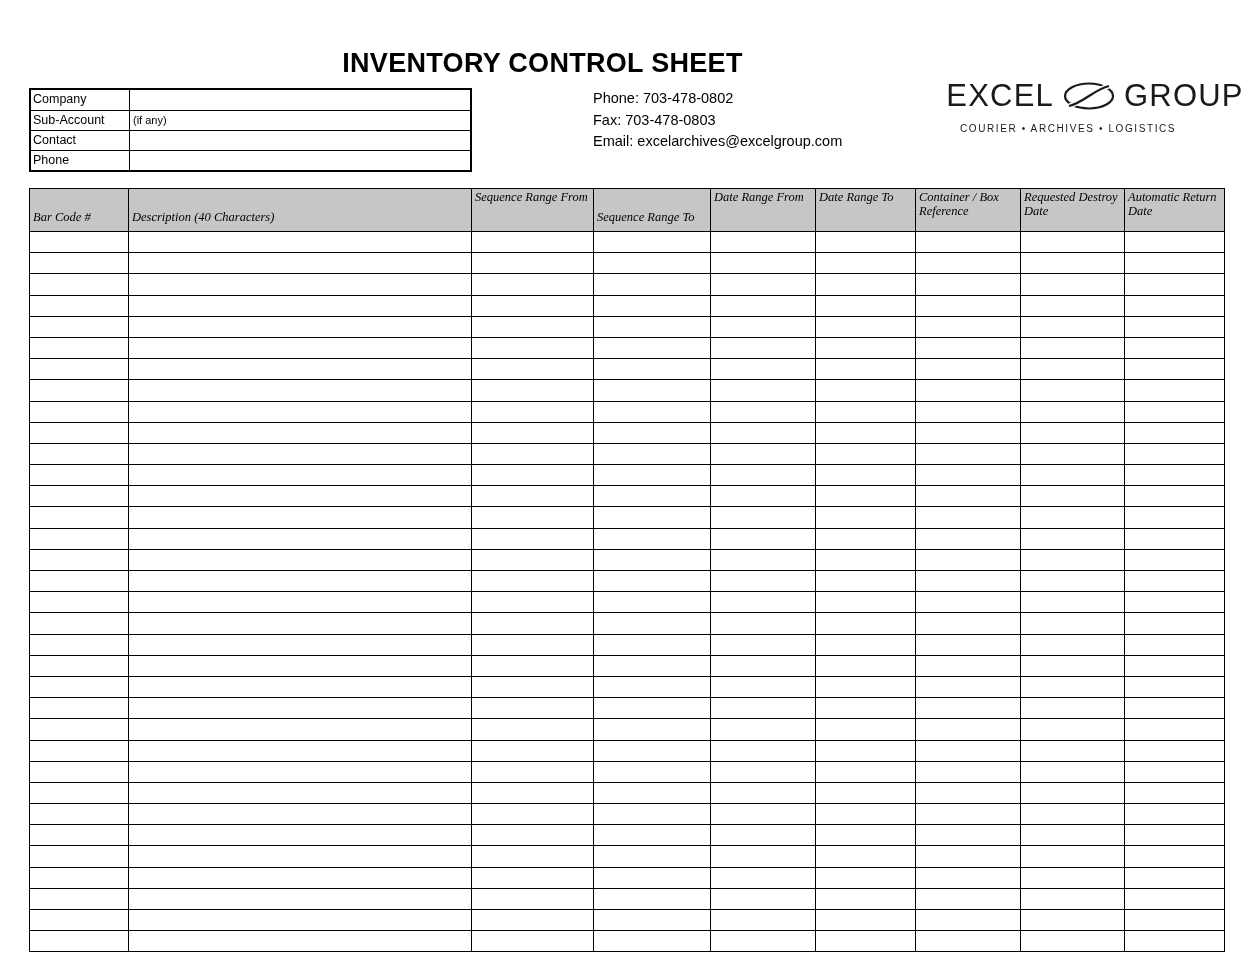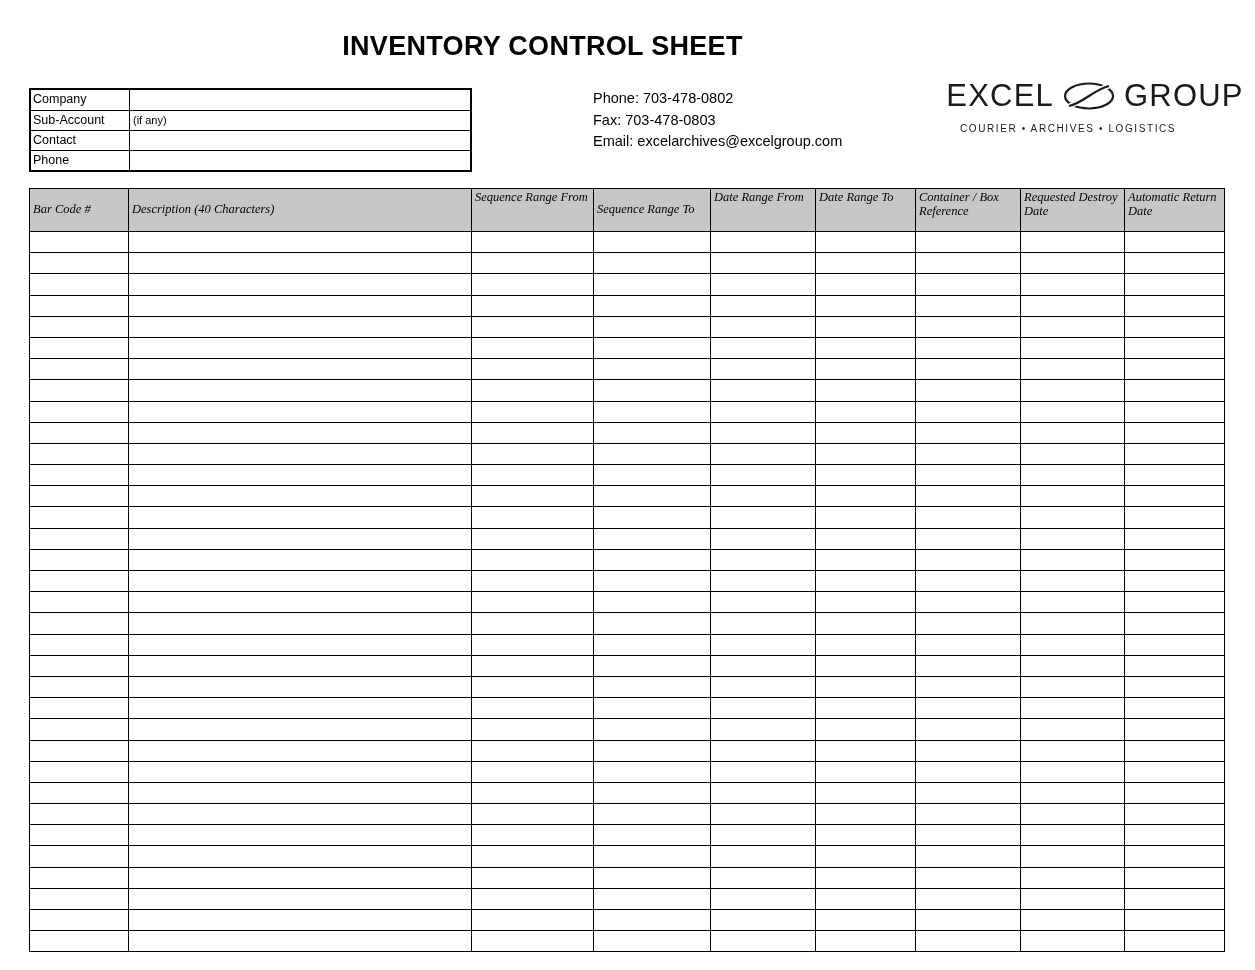--- a/index.html
+++ b/index.html
@@ -18,21 +18,21 @@
 
   #sheet {
     position: relative;
     width: 1255px;
     height: 970px;
   }
 
   
   .title {
     position: absolute;
-    top: 31px;
+    top: 48px;
     left: 0;
     width: 1085px;
     text-align: center;
     font-size: 27px;
     font-weight: bold;
     letter-spacing: 0.3px;
     font-family: "Liberation Sans", sans-serif;
   }
 
   
@@ -137,21 +137,21 @@
     font-family: "Liberation Serif", serif;
     font-style: italic;
     font-weight: normal;
     font-size: 12.5px;
     line-height: 13.5px;
     text-align: left;
     padding: 2px 3px 0 3px;
   }
   .grid thead th.bottom {
     vertical-align: bottom;
-    padding-bottom: 15px;
+    padding-bottom: 7px;
   }
   .grid tbody td {
     height: 21.2px;
   }
 </style>
 </head>
 <body>
 
 <div id="sheet">
 

